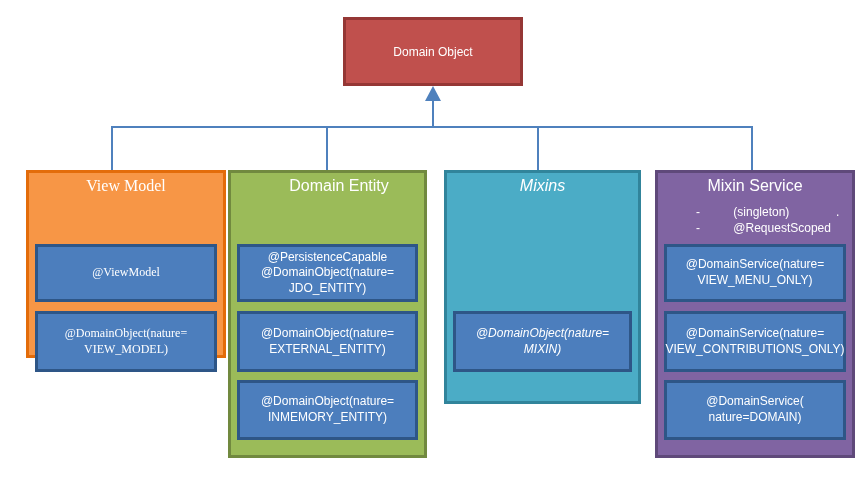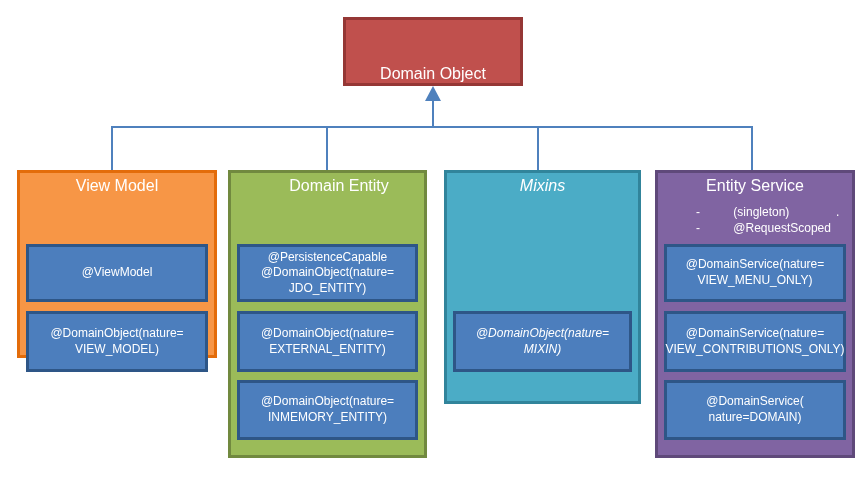--- a/index.html
+++ b/index.html
@@ -4,28 +4,28 @@
 <style>
   html,body{margin:0;padding:0;background:#fff;}
   #canvas{
     position:relative;width:867px;height:478px;background:var(--canvas-bg,#fff);
     font-family:"Liberation Sans", sans-serif;overflow:hidden;
   }
   #connectors{position:absolute;left:0;top:0;width:867px;height:478px;pointer-events:none;}
   .rootbox{
     position:absolute;left:343px;top:17px;width:180px;height:69px;
     background:var(--root-fill);border:3px solid var(--root-border);
-    box-sizing:border-box;display:flex;align-items:flex-end;justify-content:center;
-    color:var(--text);font-size:16px;
+    box-sizing:border-box;display:flex;align-items:center;justify-content:center;
+    color:var(--text);font-size:12px;
   }
   .panel{
     position:absolute;top:170px;box-sizing:border-box;
     border-width:3px;border-style:solid;color:var(--text);
   }
-  .panel-vm{left:17px;width:200px;height:188px;background:var(--vm-fill);border-color:var(--vm-border);}
+  .panel-vm{left:26px;width:200px;height:188px;background:var(--vm-fill);border-color:var(--vm-border);font-family:Liberation Serif, serif;}
   .panel-de{left:228px;width:199px;height:288px;background:var(--de-fill);border-color:var(--de-border);padding-left:23px;}
   .panel-mx{left:444px;width:197px;height:234px;background:var(--mx-fill);border-color:var(--mx-border);font-style:italic;}
   .panel-ds{left:655px;width:200px;height:288px;background:var(--ds-fill);border-color:var(--ds-border);}
   .panel-title{
     text-align:center;margin-top:4px;font-size:16px;color:var(--text);
   }
   .panel-notes{
     position:absolute;left:12px;top:31px;right:0;
     font-size:12px;line-height:1.35;color:var(--text);
     white-space:pre-wrap;padding-left:26px;
@@ -79,21 +79,21 @@
 INMEMORY_ENTITY)</div>
   </div>
 
   <div class="panel panel-mx">
     <div class="panel-title">Mixins</div>
     <div class="item row2">@DomainObject(nature=
 MIXIN)</div>
   </div>
 
   <div class="panel panel-ds">
-    <div class="panel-title">Entity Service</div>
+    <div class="panel-title">Mixin Service</div>
     <div class="panel-notes">-          (singleton)              .
 -          @RequestScoped</div>
     <div class="item row1">@DomainService(nature=
 VIEW_MENU_ONLY)</div>
     <div class="item row2">@DomainService(nature=
 VIEW_CONTRIBUTIONS_ONLY)</div>
     <div class="item row3">@DomainService(
 nature=DOMAIN)</div>
   </div>
 

